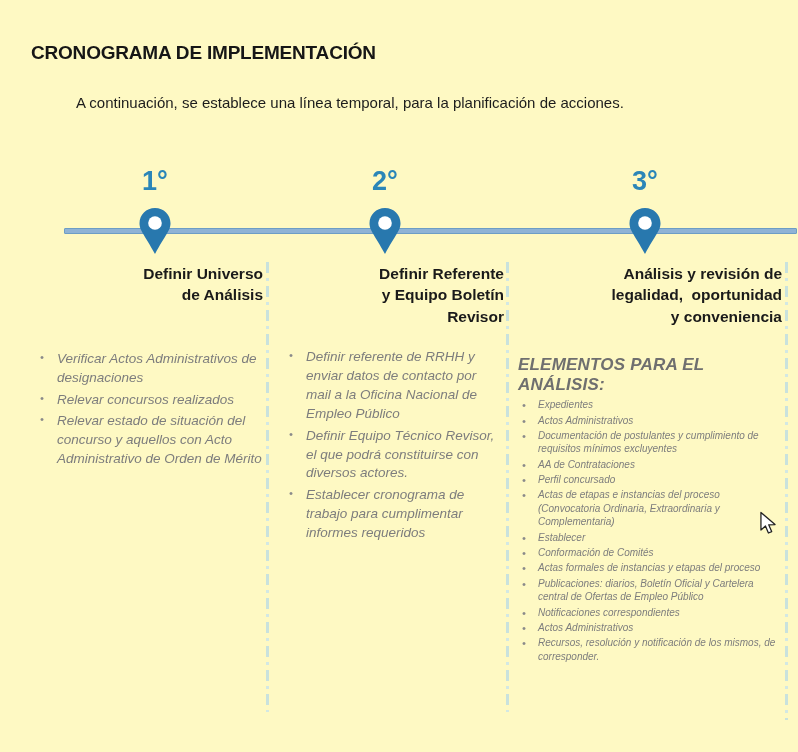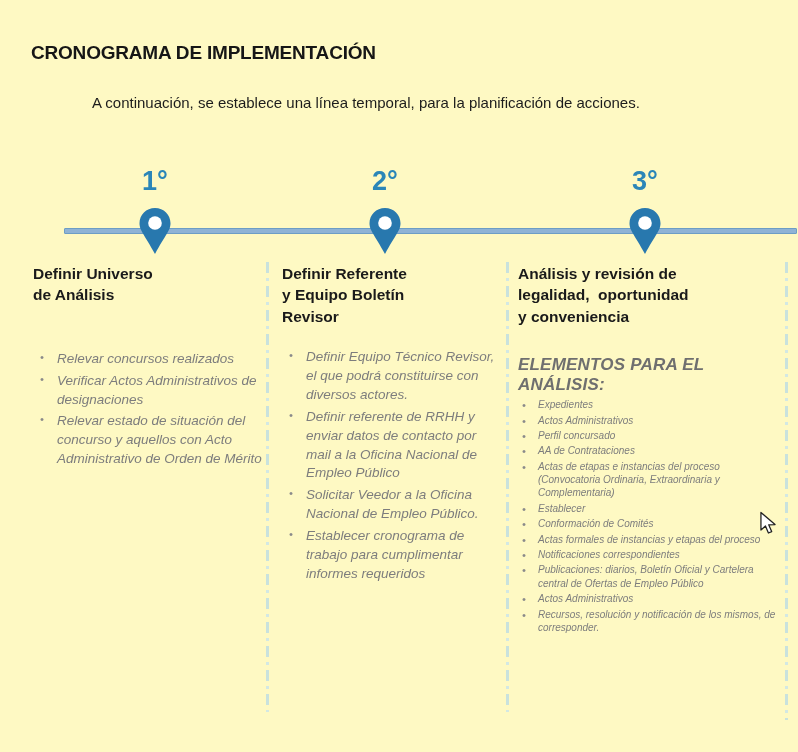--- a/index.html
+++ b/index.html
@@ -5,21 +5,21 @@
   html,body{margin:0;padding:0;background:#ffffff;}
   .slide{
     position:relative;width:798px;height:752px;background:#fef9c3;overflow:hidden;
     font-family:"Liberation Sans",sans-serif;
   }
   .title{
     position:absolute;left:31px;top:42px;
     font-size:19px;font-weight:bold;color:#161616;letter-spacing:-0.2px;
   }
   .subtitle{
-    position:absolute;left:92px;top:94px;
+    position:absolute;left:76px;top:94px;
     font-size:15px;color:#1c1c1c;
   }
   .timeline-line{
     position:absolute;left:64px;top:228px;width:733px;height:6px;
     background:#8fb3d5;border:1px solid #6d9dc5;box-sizing:border-box;border-radius:1px;
   }
   .milestone-number{
     position:absolute;top:166px;width:80px;text-align:center;
     font-size:27px;font-weight:bold;color:#2b86b8;
   }
@@ -27,21 +27,21 @@
   .divider{
     position:absolute;top:262px;width:3px;
     background:repeating-linear-gradient(to bottom,
       #c9e2dd 0px, #c9e2dd 11px,
       transparent 11px, transparent 16px,
       #d3e8e3 16px, #d3e8e3 19px,
       transparent 19px, transparent 24px);
   }
   .col{position:absolute;top:263px;}
   .col-heading{
-    font-weight:bold;color:#1a1a1a;text-align:left;
+    font-weight:bold;color:#1a1a1a;text-align:right;
     font-size:15.5px;line-height:1.38;white-space:pre-wrap;
   }
   .bullets{list-style:none;margin:0;padding:0;color:#7d7d7d;font-style:italic;}
   .bullets li{position:relative;padding-left:24px;margin-bottom:3px;}
   .bullets li::before{content:"\2022";position:absolute;left:7px;top:0;font-size:11px;color:#8a8a8a;}
   .col1 .bullets, .col2 .bullets{font-size:13.5px;line-height:1.4;}
   .col1 .col-heading{margin-bottom:44px;}
   .col2 .col-heading{margin-bottom:21px;}
   .col3 .col-heading{margin-bottom:28px;}
   .col3 .bullets{font-size:10px;line-height:1.34;}
@@ -81,58 +81,58 @@
   </svg>
 
   <div class="divider" style="left:266px;height:450px"></div>
   <div class="divider" style="left:506px;height:450px"></div>
   <div class="divider" style="left:785px;height:458px"></div>
 
   <div class="col col1" style="left:33px;width:230px">
     <div class="col-heading">Definir Universo
 de Análisis</div>
     <ul class="bullets">
+      <li>Verificar Actos Administrativos de designaciones</li>
       <li>Relevar concursos realizados</li>
-      <li>Verificar Actos Administrativos de designaciones</li>
       <li>Relevar estado de situación del concurso y aquellos con Acto Administrativo de Orden de Mérito</li>
     </ul>
   </div>
 
   <div class="col col2" style="left:282px;width:222px">
     <div class="col-heading">Definir Referente
 y Equipo Boletín
 Revisor</div>
     <ul class="bullets">
+      <li>Definir referente de RRHH y enviar datos de contacto por mail a la Oficina Nacional de Empleo Público</li>
       <li>Definir Equipo Técnico Revisor, el que podrá constituirse con diversos actores.</li>
-      <li>Definir referente de RRHH y enviar datos de contacto por mail a la Oficina Nacional de Empleo Público</li>
-      <li>Solicitar Veedor a la Oficina Nacional de Empleo Público.</li>
       <li>Establecer cronograma de trabajo para cumplimentar informes requeridos</li>
     </ul>
   </div>
 
   <div class="col col3" style="left:518px;width:264px">
     <div class="col-heading">Análisis y revisión de
 legalidad,  oportunidad
 y conveniencia</div>
 
     <div class="section-label">ELEMENTOS PARA EL ANÁLISIS:</div>
     <ul class="bullets">
       <li>Expedientes</li>
       <li>Actos Administrativos</li>
+      <li>Documentación de postulantes y cumplimiento de requisitos mínimos excluyentes</li>
+      <li>AA de Contrataciones</li>
       <li>Perfil concursado</li>
-      <li>AA de Contrataciones</li>
       <li>Actas de etapas e instancias del proceso (Convocatoria Ordinaria, Extraordinaria y Complementaria)</li>
     </ul>
 
     <ul class="bullets">
       <li>Establecer</li>
       <li>Conformación de Comités</li>
       <li>Actas formales de instancias y etapas del proceso</li>
+      <li>Publicaciones: diarios, Boletín Oficial y Cartelera central de Ofertas de Empleo Público</li>
       <li>Notificaciones correspondientes</li>
-      <li>Publicaciones: diarios, Boletín Oficial y Cartelera central de Ofertas de Empleo Público</li>
       <li>Actos Administrativos</li>
       <li>Recursos, resolución y notificación de los mismos, de corresponder.</li>
     </ul>
   </div>
 
   <svg class="cursor" width="18" height="24" viewBox="0 0 12 17">
     <path d="M1 1 L1 13.5 L4.2 10.6 L6.3 15.6 L8.6 14.6 L6.5 9.8 L11 9.6 Z" fill="#ffffff" stroke="#222222" stroke-width="0.9" stroke-linejoin="round"></path>
   </svg>
 
 </div>

